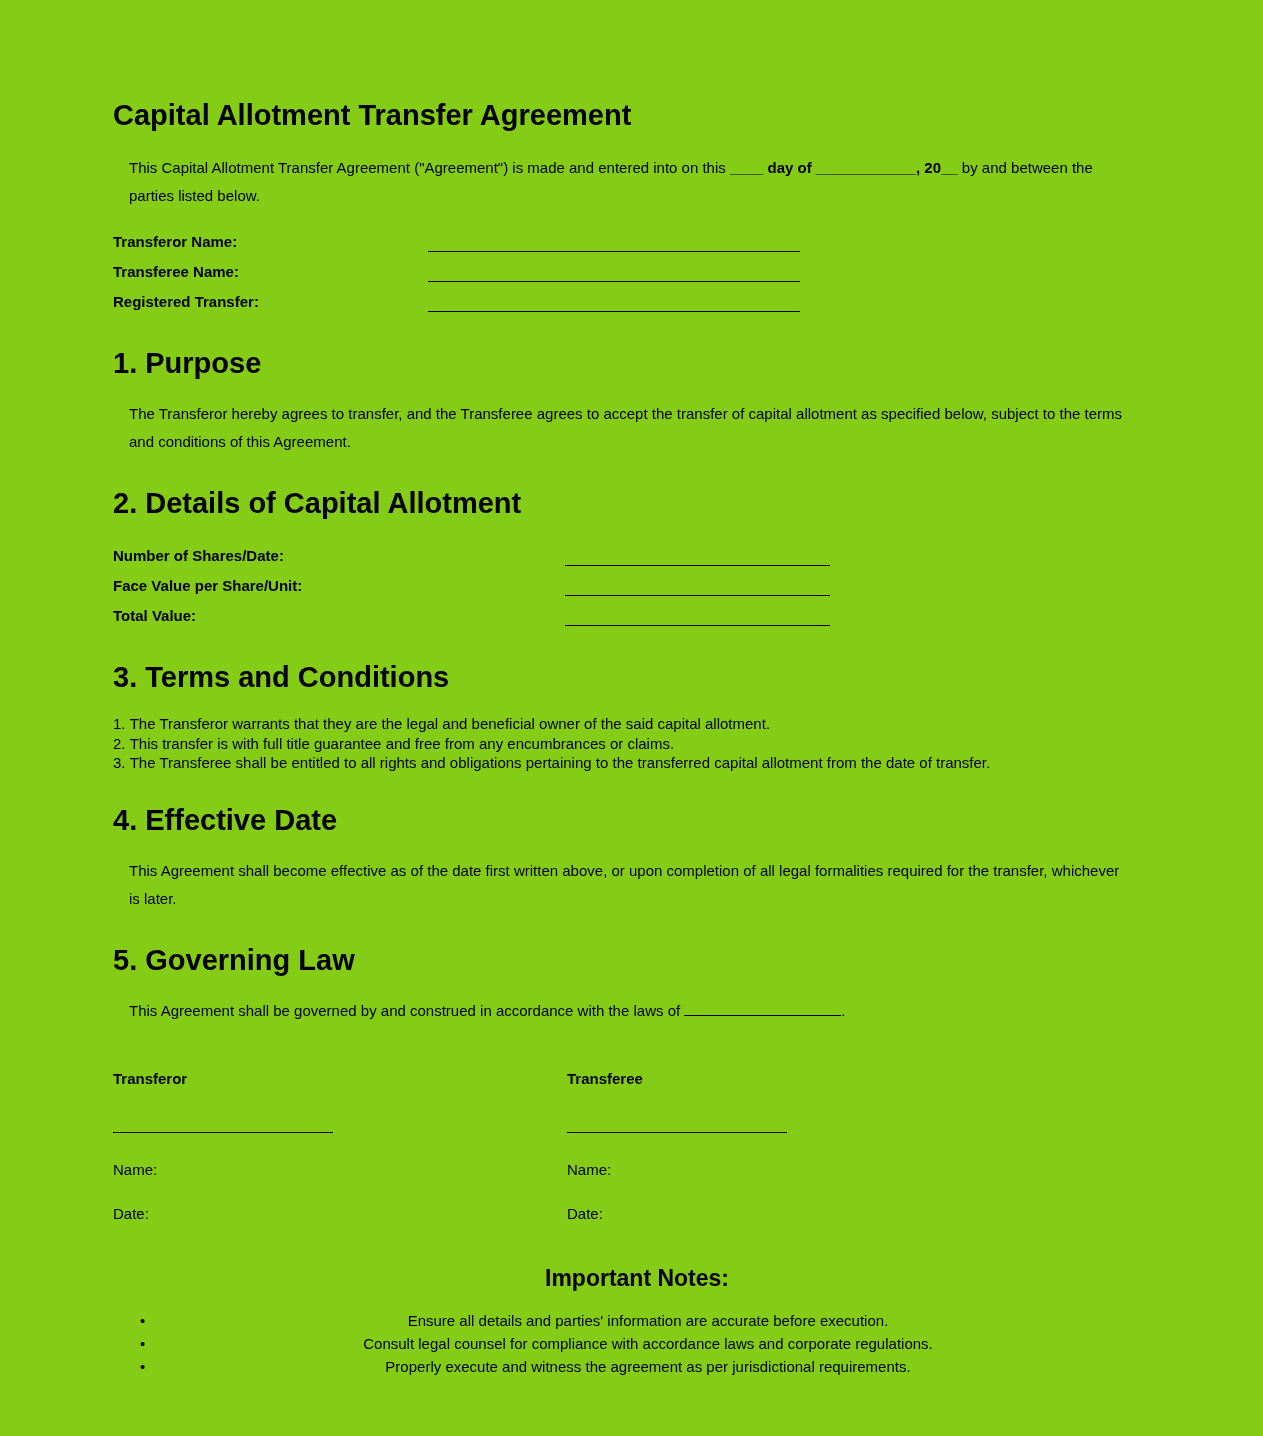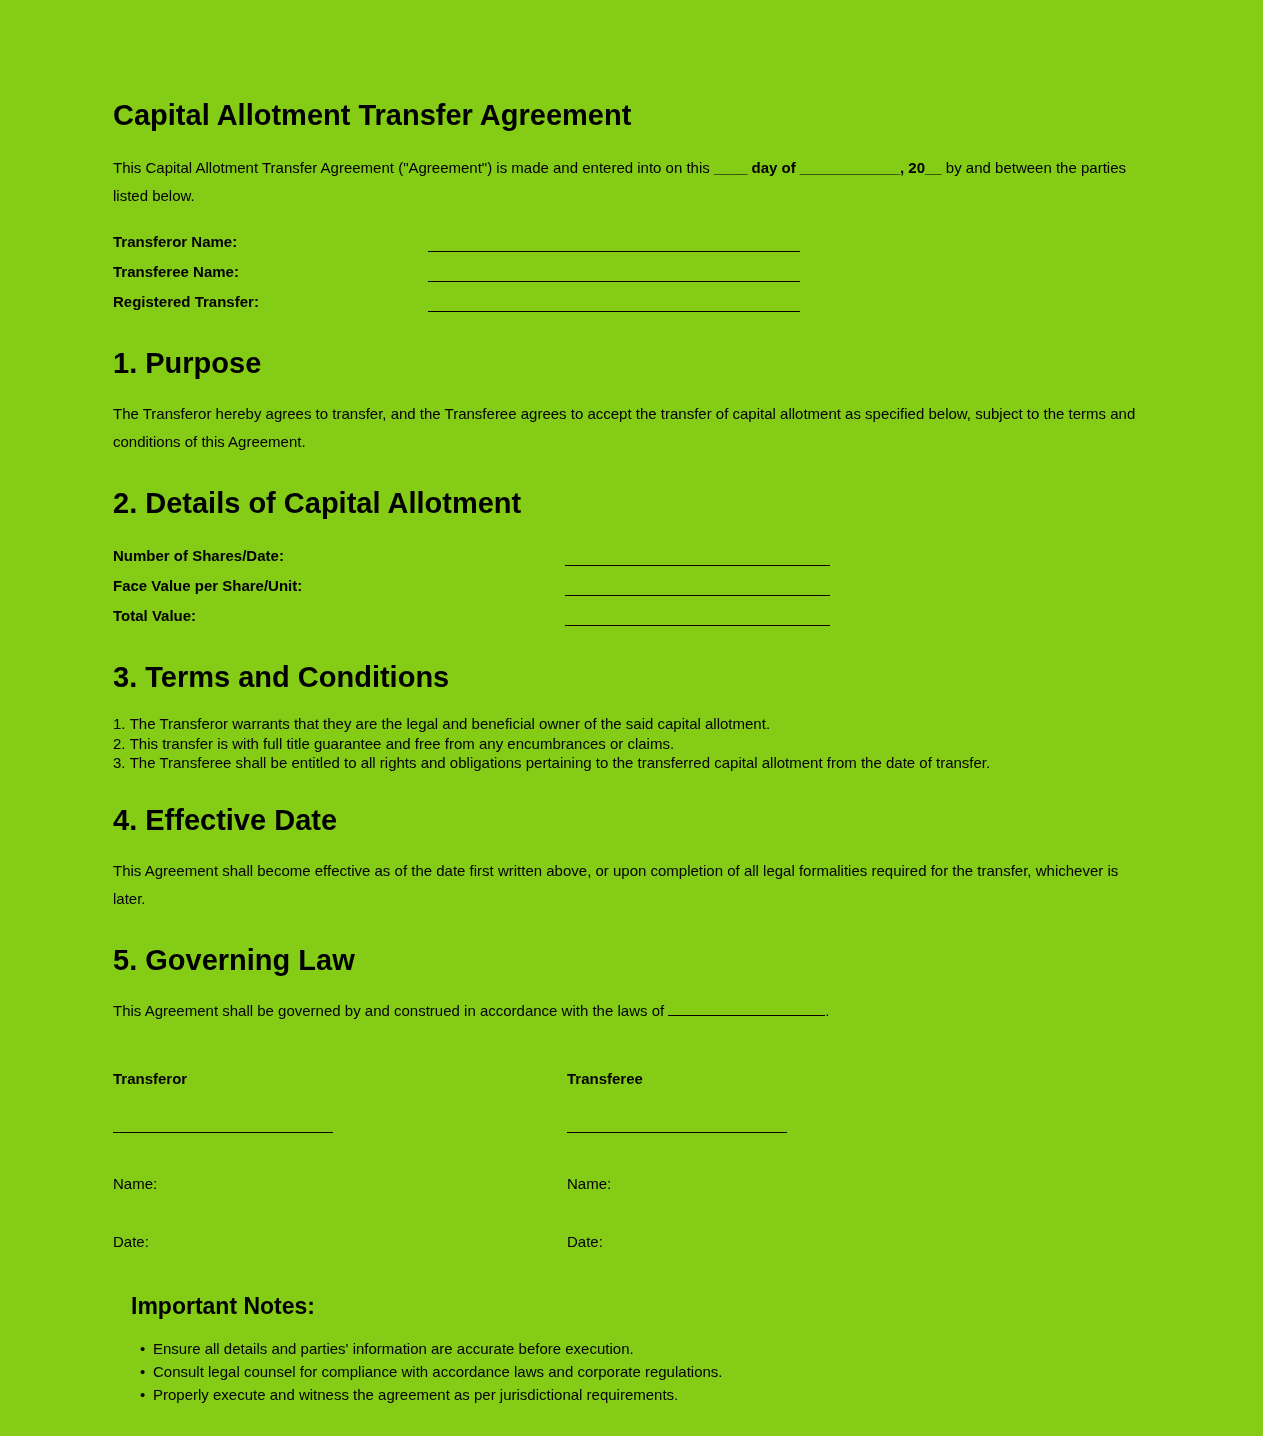--- a/index.html
+++ b/index.html
@@ -24,21 +24,21 @@
     font-weight: bold;
     margin: 0 0 22px 0;
   }
   h2.section-heading {
     font-size: 29px;
     line-height: 27px;
     font-weight: bold;
     margin: 34px 0 23px 0;
   }
   p.para {
-    margin: 0;
+    margin: 16px;
   }
   .bold { font-weight: bold; }
 
   
   .fields-block { margin-top: 16px; }
   .field-row {
     position: relative;
     height: 30px;
   }
   .field-label {
@@ -90,28 +90,29 @@
     line-height: 15px;
     margin: 0;
   }
   .sig-line {
     width: 220px;
     height: 0;
     border-bottom: 1.5px solid #000;
     margin-top: 46px;
   }
   .sig-field {
-    margin-top: 43px;
+    margin-top: 29px;
     line-height: 15px;
   }
 
   
   .notes-block {
     margin-top: 44px;
     margin-left: 18px;
+    text-align: center;
   }
   h2.notes-heading {
     font-size: 23px;
     line-height: 27px;
     font-weight: bold;
     margin: 0 0 17px 0;
   }
   ul.notes-list {
     margin: 0;
     padding-left: 22px;

